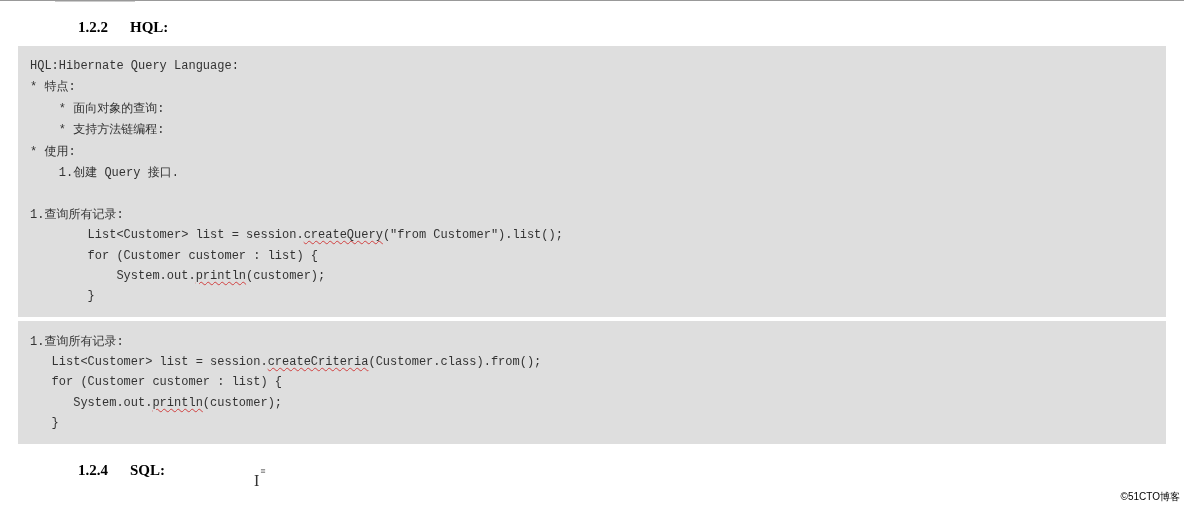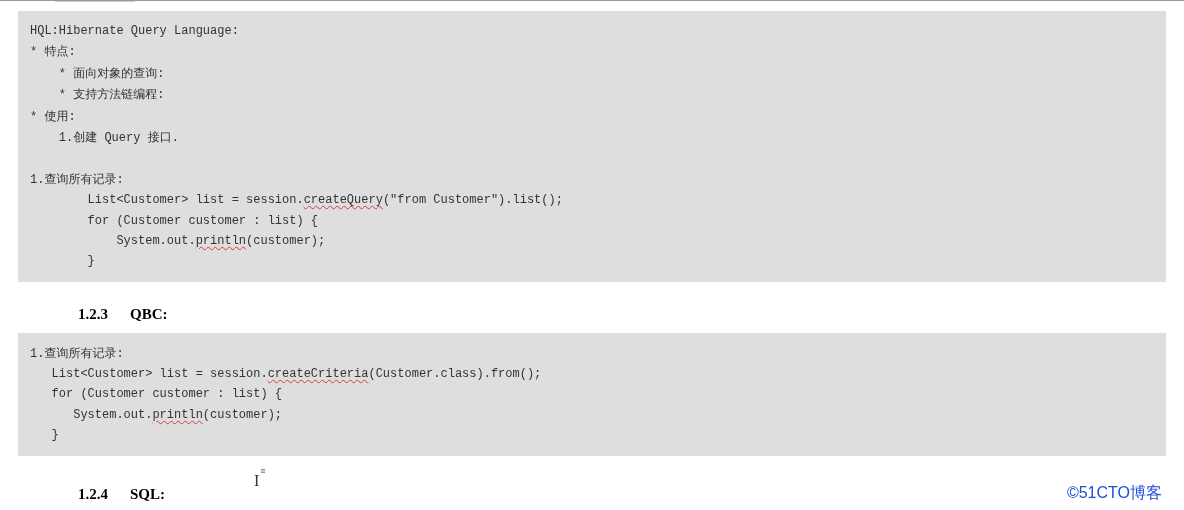--- a/index.html
+++ b/index.html
@@ -34,78 +34,78 @@
     font-size: 15px;
     font-family: "Times New Roman", serif;
     padding: 8px 0 10px 78px;
   }
   .section-heading .num {
     display: inline-block;
     margin-right: 22px;
   }
   .code-block {
     background: #dedede;
-    margin: 0 18px 16px 18px;
+    margin: 0 18px 4px 18px;
     padding: 10px 12px 10px 12px;
     font-family: "Courier New", monospace;
     font-size: 12px;
     line-height: 1.7;
     color: #333;
     white-space: pre;
   }
   .cjk {
     font-family: "Microsoft YaHei", "PingFang SC", sans-serif;
   }
   .squig {
     text-decoration: underline wavy #d04040;
     text-decoration-thickness: 1px;
     text-underline-offset: 2px;
   }
   .watermark {
     position: absolute;
-    right: 22px;
+    right: 4px;
     bottom: 6px;
-    font-size: 16px;
-    color: #1d4ed8;
+    font-size: 10px;
+    color: #000000;
     font-family: "Microsoft YaHei", sans-serif;
   }
   .cursor {
     position: absolute;
     left: 254px;
     bottom: 20px;
     font-size: 16px;
     color: #333;
     font-family: serif;
   }
 </style>
 </head>
 <body>
 
 <div class="top-border"></div>
 <div class="tab-indicator"></div>
 
 <div class="content">
 
+  <div class="section-heading">
+    <span class="num">1.2.2</span><span>HQL:</span>
+  </div>
 
   <div class="code-block"><span>HQL:Hibernate Query Language:</span>
 <span>* </span><span class="cjk">特点</span><span>:</span>
 <span>    * </span><span class="cjk">面向对象的查询</span><span>:</span>
 <span>    * </span><span class="cjk">支持方法链编程</span><span>:</span>
 <span>* </span><span class="cjk">使用</span><span>:</span>
 <span>    1.</span><span class="cjk">创建</span><span> Query </span><span class="cjk">接口</span><span>.</span>
 <span> </span>
 <span>1.</span><span class="cjk">查询所有记录</span><span>:</span>
 <span>        List&lt;Customer&gt; list = session.</span><span class="squig">createQuery</span><span>("from Customer").list();</span>
 <span>        for (Customer customer : list) {</span>
 <span>            System.out.</span><span class="squig">println</span><span>(customer);</span>
 <span>        }</span></div>
 
-  <div class="section-heading">
-    <span class="num">1.2.3</span><span>QBC:</span>
-  </div>
 
   <div class="code-block"><span>1.</span><span class="cjk">查询所有记录</span><span>:</span>
 <span>   List&lt;Customer&gt; list = session.</span><span class="squig">createCriteria</span><span>(Customer.class).from();</span>
 <span>   for (Customer customer : list) {</span>
 <span>      System.out.</span><span class="squig">println</span><span>(customer);</span>
 <span>   }</span></div>
 
   <div class="section-heading" style="padding-top:14px;">
     <span class="num">1.2.4</span><span>SQL:</span>
   </div>

